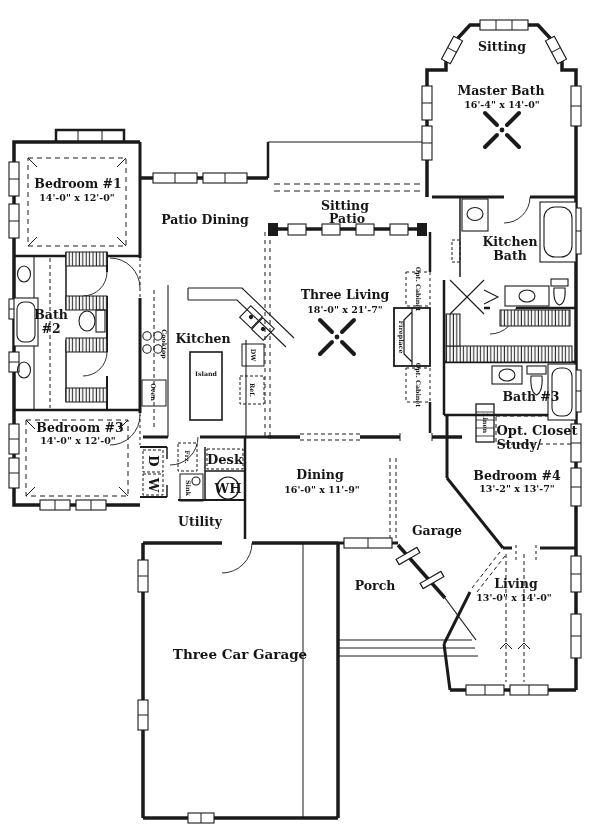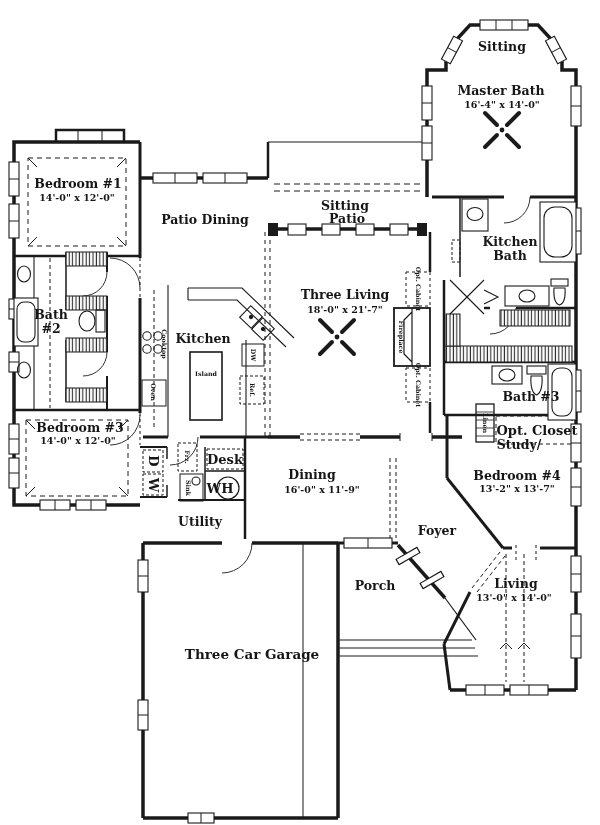--- a/index.html
+++ b/index.html
@@ -411,39 +411,39 @@
 <div class="lbl room" style="left:510px;top:242px">Kitchen</div>
 <div class="lbl room" style="left:510px;top:256px">Bath</div>
 <div class="lbl room" style="left:51px;top:315px">Bath</div>
 <div class="lbl room" style="left:51px;top:329px">#2</div>
 <div class="lbl room" style="left:203px;top:339px">Kitchen</div>
 <div class="lbl room" style="left:345px;top:295px">Three Living</div>
 <div class="lbl dims" style="left:345px;top:310px">18'-0" x 21'-7"</div>
 <div class="lbl room" style="left:80px;top:428px">Bedroom #3</div>
 <div class="lbl dims" style="left:78px;top:441px">14'-0" x 12'-0"</div>
 <div class="lbl room" style="left:531px;top:397px">Bath #3</div>
-<div class="lbl room" style="left:312px;top:475px">Dining</div>
+<div class="lbl room" style="left:320px;top:475px">Dining</div>
 <div class="lbl dims" style="left:322px;top:490px">16'-0" x 11'-9"</div>
 <div class="lbl room" style="left:519px;top:445px">Study/</div>
 <div class="lbl room" style="left:517px;top:476px">Bedroom #4</div>
 <div class="lbl dims" style="left:517px;top:489px">13'-2" x 13'-7"</div>
 <div class="lbl room" style="left:200px;top:522px">Utility</div>
-<div class="lbl room" style="left:437px;top:531px">Foyer</div>
+<div class="lbl room" style="left:437px;top:531px">Garage</div>
 <div class="lbl room" style="left:375px;top:586px">Porch</div>
 <div class="lbl room" style="left:516px;top:584px">Living</div>
 <div class="lbl dims" style="left:514px;top:598px">13'-0" x 14'-0"</div>
-<div class="lbl big" style="left:252px;top:655px">Three Car Garage</div>
+<div class="lbl big" style="left:240px;top:655px">Three Car Garage</div>
 
 <div class="lbl tiny" style="left:206px;top:374px">Island</div>
 <div class="lbl tiny vert" style="left:164px;top:344px">Cooktop</div>
 <div class="lbl tiny vert" style="left:153px;top:392px">Oven</div>
 <div class="lbl tiny vert" style="left:253px;top:355px">DW</div>
 <div class="lbl tiny vert" style="left:252px;top:390px">Ref.</div>
 <div class="lbl small" style="left:225px;top:459px">Desk</div>
-<div class="lbl small" style="left:220px;top:488px">WH</div>
+<div class="lbl small" style="left:228px;top:488px">WH</div>
 <div class="lbl tiny vert" style="left:187px;top:457px">Frz.</div>
 <div class="lbl tiny vert" style="left:188px;top:488px">Sink</div>
 <div class="lbl small vert" style="left:153px;top:461px">D</div>
 <div class="lbl small vert" style="left:153px;top:485px">W</div>
 <div class="lbl tiny vert" style="left:401px;top:337px">Fireplace</div>
 <div class="lbl tiny vert" style="left:418px;top:289px">Opt. Cabinet</div>
 <div class="lbl tiny vert" style="left:418px;top:385px">Opt. Cabinet</div>
 <div class="lbl small" style="left:537px;top:430px">Opt. Closet</div>
 <div class="lbl tiny vert" style="left:485px;top:423px">Linen</div>
 

